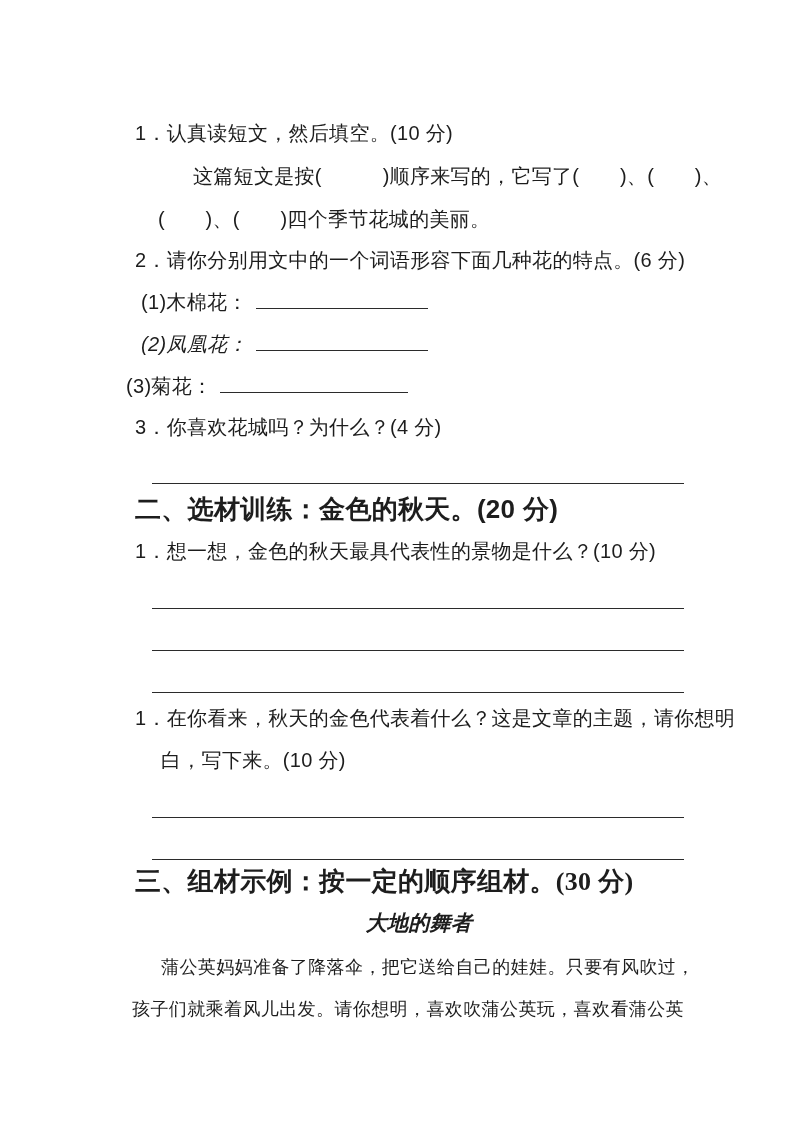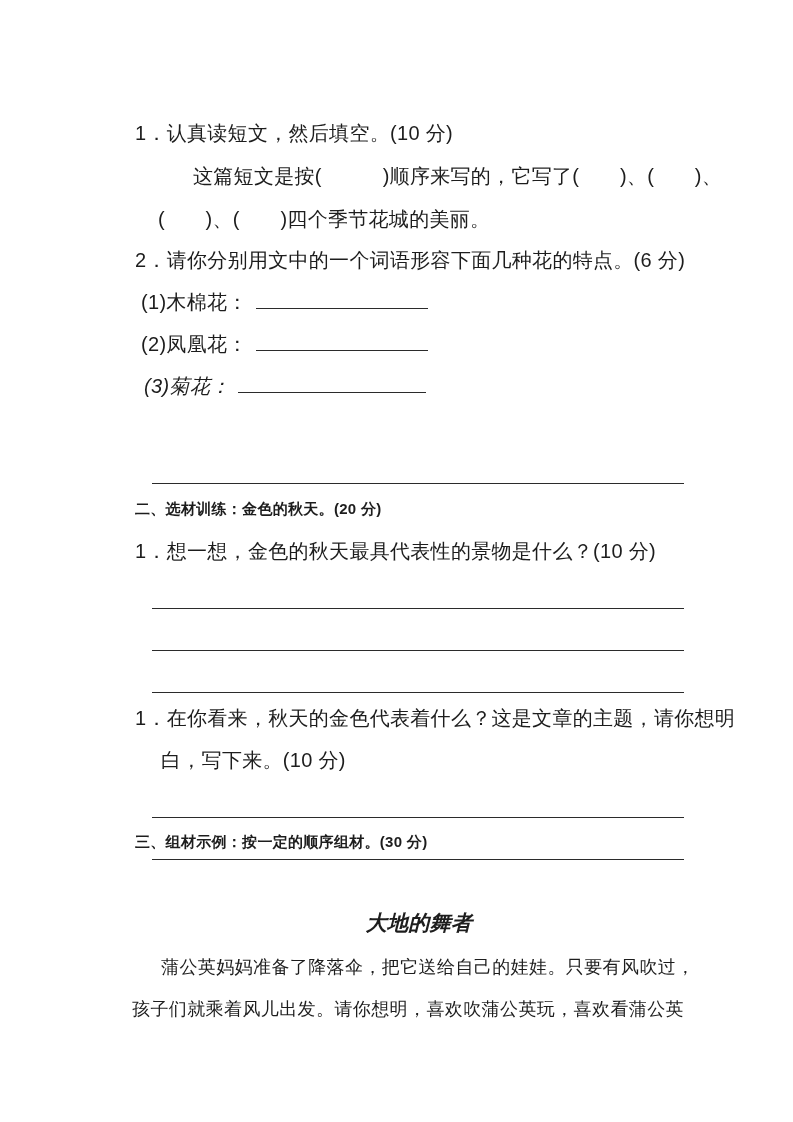--- a/index.html
+++ b/index.html
@@ -19,21 +19,21 @@
   }
   .line {
     position: absolute;
     white-space: nowrap;
     font-size: 20px;
     line-height: 22px;
     letter-spacing: 0.3px;
   }
   .heading {
     font-weight: 700;
-    font-size: 15px;
+    font-size: 26px;
   }
   .kai {
     font-family: "DejaVu Serif", serif;
     font-size: 18px;
     letter-spacing: 0.4px;
   }
   .essay-title {
     left: 142px;
     width: 530px;
     text-align: center;
@@ -58,34 +58,34 @@
   .blank-w1 { width: 172px; }
   .blank-w2 { width: 172px; }
   .blank-w3 { width: 188px; }
 
   
   .p-q1        { top: 104px; left: 117px; }
   .p-fill1     { top: 147px; left: 175px; }
   .p-fill2     { top: 190px; left: 140px; }
   .p-q2        { top: 231px; left: 117px; }
   .p-item1     { top: 273px; left: 117px; }
-  .p-item2     { top: 315px; left: 117px; }
-  .p-item3     { top: 357px; left: 120px; font-style: italic; }
+  .p-item2     { top: 315px; left: 117px; font-style: italic; }
+  .p-item3     { top: 357px; left: 102px; }
   .p-q3        { top: 398px; left: 117px; }
   .p-rule1     { top: 459px; }
   .p-h2        { top: 480px; left: 117px; }
   .p-s2q1      { top: 522px; left: 117px; }
   .p-rule2     { top: 584px; }
   .p-rule3     { top: 626px; }
   .p-rule4     { top: 668px; }
   .p-s2q2a     { top: 689px; left: 117px; }
   .p-s2q2b     { top: 731px; left: 143px; }
   .p-rule5     { top: 793px; }
   .p-rule6     { top: 835px; }
-  .p-h3        { top: 813px; left: 117px; }
+  .p-h3        { top: 853px; left: 117px; font-family: Liberation Serif, serif; }
   .p-title     { top: 894px; }
   .p-para1     { top: 938px; left: 143px; }
   .p-para2     { top: 980px; left: 114px; }
 </style>
 </head>
 <body>
 
 <div class="page">
 
   <div class="line p-q1">1．认真读短文，然后填空。(10 分)</div>
@@ -101,20 +101,21 @@
   </div>
 
   <div class="line p-item2">
     <span>(2)凤凰花：</span><span class="blank blank-w2"></span>
   </div>
 
   <div class="line p-item3">
     <span>(3)菊花：</span><span class="blank blank-w3"></span>
   </div>
 
+  <div class="line p-q3">3．你喜欢花城吗？为什么？(4 分)</div>
 
   <div class="rule p-rule1"></div>
 
   <div class="line heading p-h2">二、选材训练：金色的秋天。(20 分)</div>
 
   <div class="line p-s2q1">1．想一想，金色的秋天最具代表性的景物是什么？(10 分)</div>
 
   <div class="rule p-rule2"></div>
   <div class="rule p-rule3"></div>
   <div class="rule p-rule4"></div>

